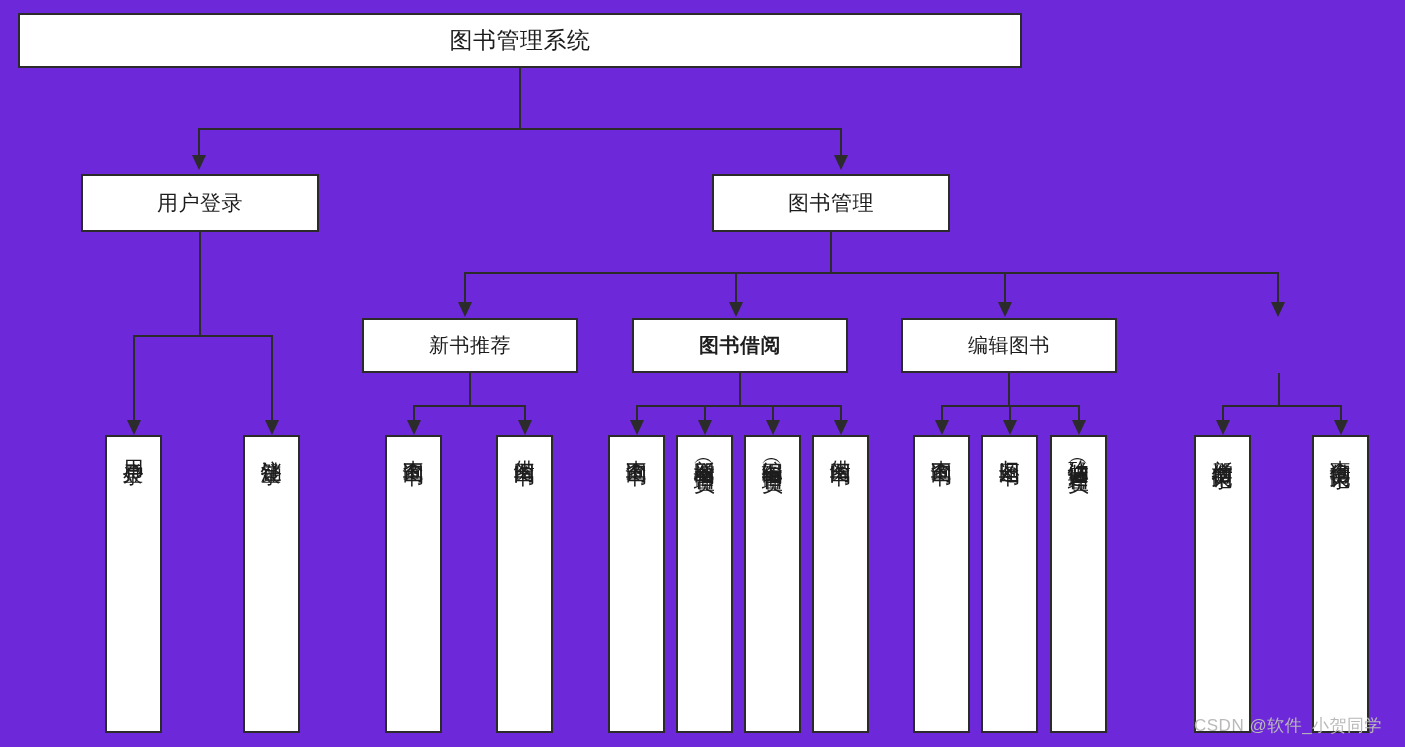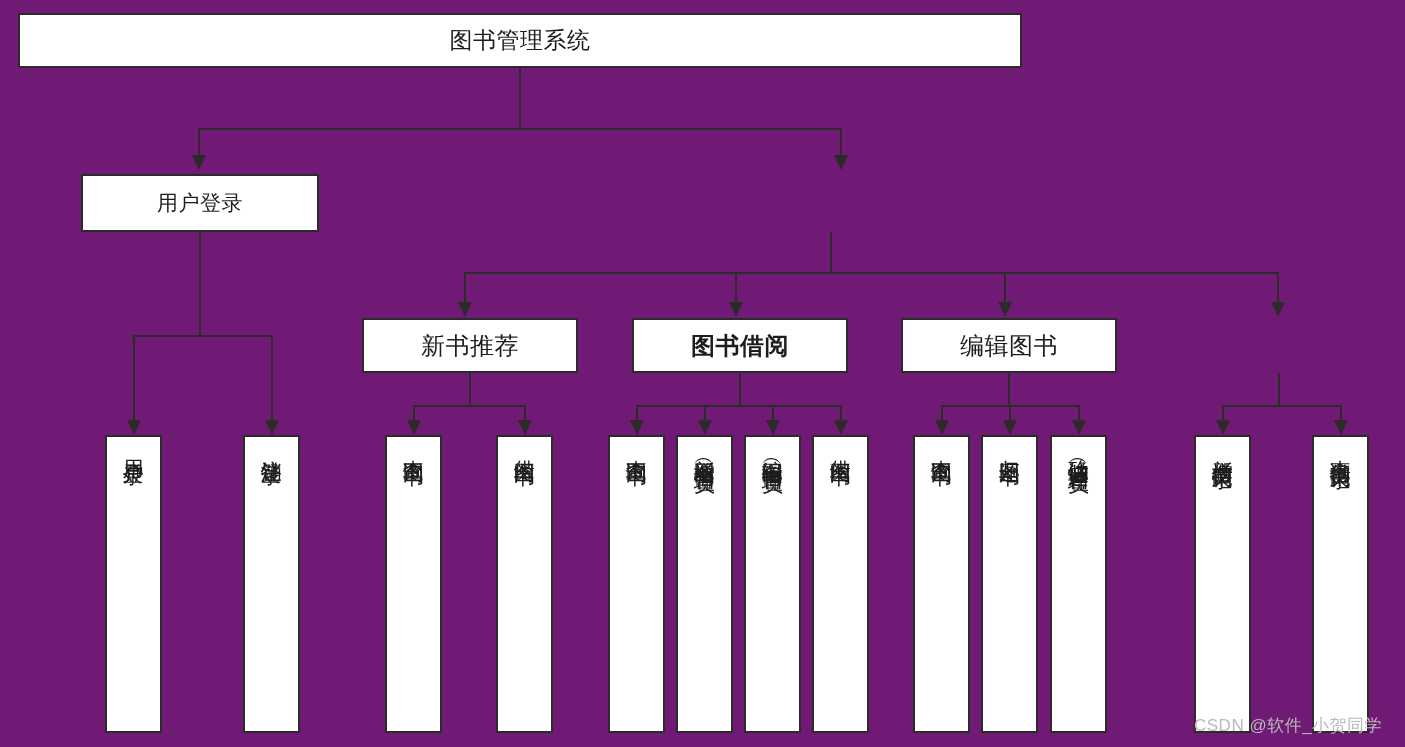--- a/index.html
+++ b/index.html
@@ -7,42 +7,42 @@
     padding: 0;
     background: #ffffff;
   }
   body {
     font-family: "Liberation Sans", "DejaVu Sans", sans-serif;
   }
   #canvas {
     position: relative;
     width: 1405px;
     height: 747px;
-    background: #701a75;
+    background: #6d28d9;
     overflow: hidden;
   }
   .node {
     position: absolute;
     box-sizing: border-box;
     background: #ffffff;
     border: 2px solid #2b2b2b;
     display: flex;
     align-items: center;
     justify-content: center;
   }
   .node-label {
     color: #1d1d1d;
     text-align: center;
     line-height: 1.08;
     letter-spacing: 0.5px;
     white-space: nowrap;
   }
   .node.root .node-label { font-size: 23px; }
   .node.level2 .node-label { font-size: 21px; }
-  .node.level3 .node-label { font-size: 24px; }
+  .node.level3 .node-label { font-size: 20px; }
 
   .node.leaf {
     align-items: flex-start;
     justify-content: center;
     padding-top: 6px;
   }
   .node.leaf .node-label {
     font-size: 21px;
     writing-mode: vertical-rl;
     text-orientation: upright;
@@ -94,20 +94,23 @@
 
   <div class="hline" style="left:198px; top:128px; width:643px;"></div>
 
   <div class="vline" style="left:198px; top:128px; height:27px;"></div>
   <div class="arrow" style="left:192px; top:155px;"></div>
   <div class="vline" style="left:840px; top:128px; height:27px;"></div>
   <div class="arrow" style="left:834px; top:155px;"></div>
 
   <div class="node level2" style="left:81px; top:174px; width:238px; height:58px;">
     <span class="node-label">用户登录</span>
+  </div>
+  <div class="node level2" style="left:712px; top:174px; width:238px; height:58px;">
+    <span class="node-label">图书管理</span>
   </div>
 
   <div class="vline" style="left:199px; top:232px; height:103px;"></div>
   <div class="hline" style="left:133px; top:335px; width:139px;"></div>
   <div class="vline" style="left:133px; top:335px; height:85px;"></div>
   <div class="arrow" style="left:127px; top:420px;"></div>
   <div class="vline" style="left:271px; top:335px; height:85px;"></div>
   <div class="arrow" style="left:265px; top:420px;"></div>
 
   <div class="vline" style="left:830px; top:232px; height:40px;"></div>

